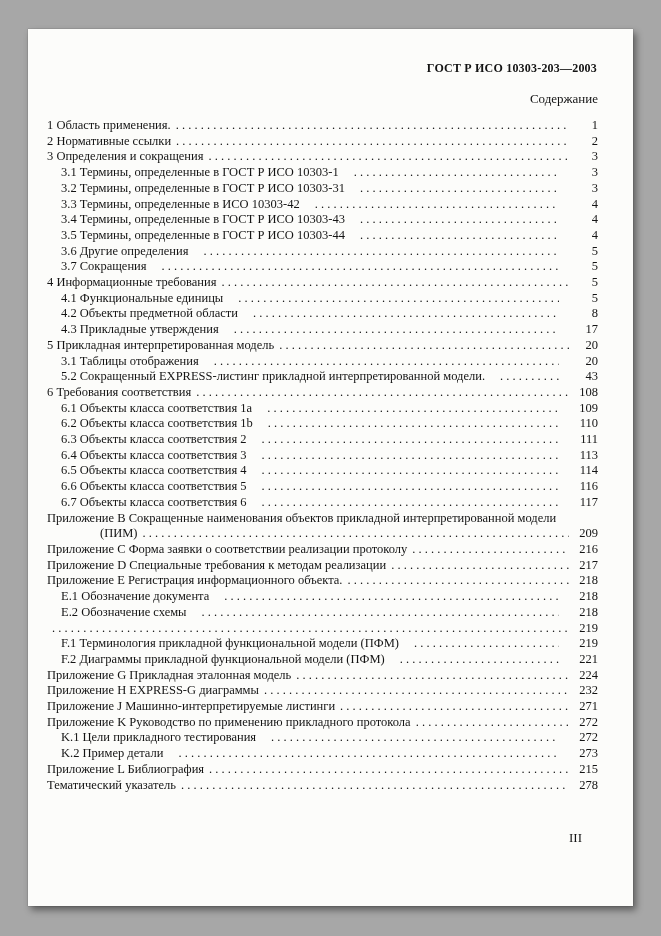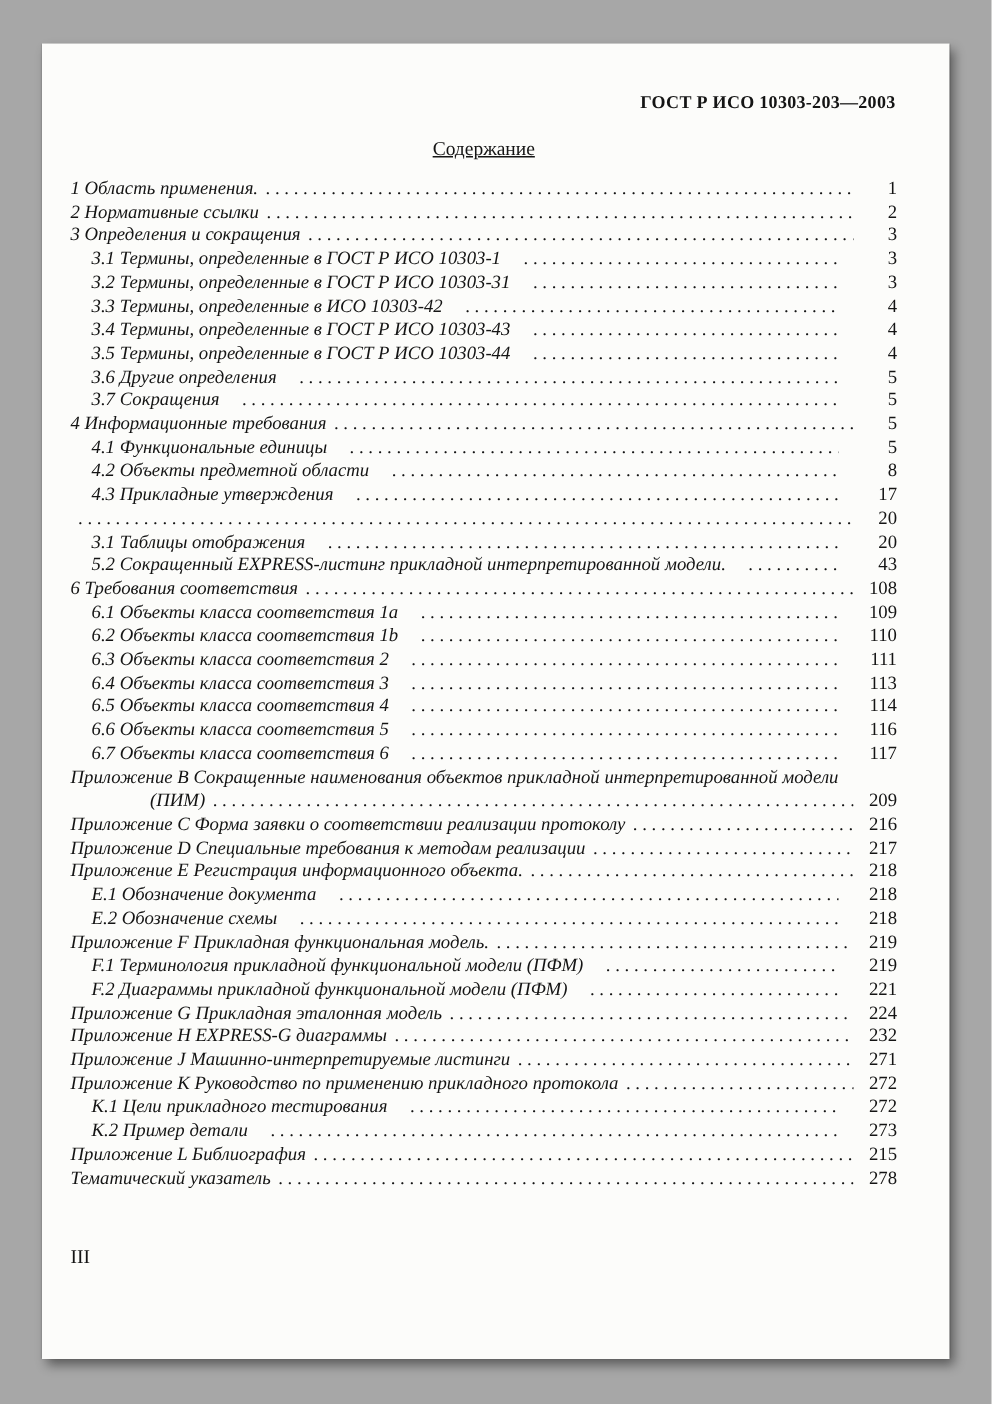--- a/index.html
+++ b/index.html
@@ -26,55 +26,53 @@
     color: #141414;
   }
   .doc-code {
     text-align: right;
     font-weight: bold;
     font-size: 12px;
     letter-spacing: 0.2px;
     padding-right: 1px;
   }
   .toc-title {
-    text-align: center;
+    text-align: right;
     font-size: 13px;
     font-weight: normal;
     margin: 15px 0 11px 0;
-    text-decoration: underline;
   }
   .toc-entries { }
   .toc-entry {
     display: flex;
     align-items: baseline;
     font-size: 12.5px;
     line-height: 15.7px;
   }
   .toc-entry.indent-1 { padding-left: 14px; gap: 10px; }
   .toc-entry.indent-2 { padding-left: 53px; justify-content: space-between; }
   .entry-label {
     white-space: nowrap;
-    font-style: italic;
   }
   .leader {
     flex: 1;
     overflow: hidden;
     white-space: nowrap;
     margin: 0 3px 0 5px;
     min-width: 6px;
   }
   .leader::after {
     content: ". . . . . . . . . . . . . . . . . . . . . . . . . . . . . . . . . . . . . . . . . . . . . . . . . . . . . . . . . . . . . . . . . . . . . . . . . . . . . . . . . . . . . . . . . . . . . . . . . . . . . . . . . . . . . . . . . . . . . . . . . . . . . . . . . . . .";
   }
   .entry-page {
     text-align: right;
     min-width: 26px;
   }
   .page-footer {
-    text-align: left;
+    text-align: right;
     font-size: 13px;
     margin-top: 37px;
     padding-right: 16px;
   }
 </style>
 </head>
 <body>
 
 <div class="scan-page">
   <div class="doc-code">ГОСТ Р ИСО 10303-203—2003</div>
@@ -158,20 +156,21 @@
     <span class="entry-page">8</span>
   </div>
 
   <div class="toc-entry indent-1">
     <span class="entry-label">4.3 Прикладные утверждения</span>
     <span class="leader"></span>
     <span class="entry-page">17</span>
   </div>
 
   <div class="toc-entry">
+    <span class="entry-label">5 Прикладная интерпретированная модель</span>
     <span class="leader"></span>
     <span class="entry-page">20</span>
   </div>
 
   <div class="toc-entry indent-1">
     <span class="entry-label">3.1 Таблицы отображения</span>
     <span class="leader"></span>
     <span class="entry-page">20</span>
   </div>
 
@@ -265,21 +264,20 @@
     <span class="entry-page">218</span>
   </div>
 
   <div class="toc-entry indent-1">
     <span class="entry-label">E.2 Обозначение схемы</span>
     <span class="leader"></span>
     <span class="entry-page">218</span>
   </div>
 
   <div class="toc-entry">
-    <span class="entry-label">Приложение F Прикладная функциональная модель.</span>
     <span class="leader"></span>
     <span class="entry-page">219</span>
   </div>
 
   <div class="toc-entry indent-1">
     <span class="entry-label">F.1 Терминология прикладной функциональной модели (ПФМ)</span>
     <span class="leader"></span>
     <span class="entry-page">219</span>
   </div>
 

